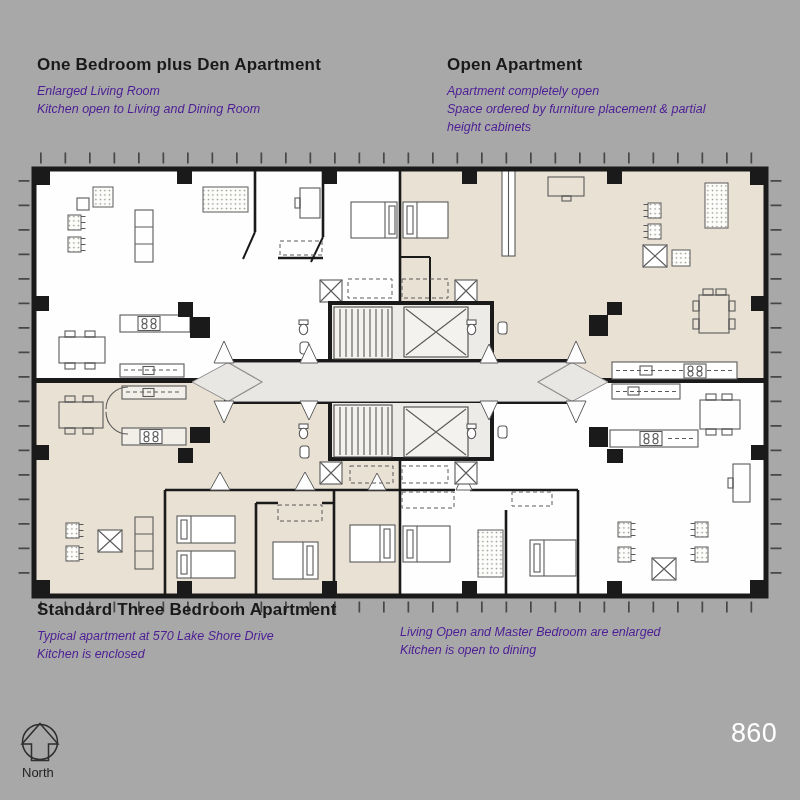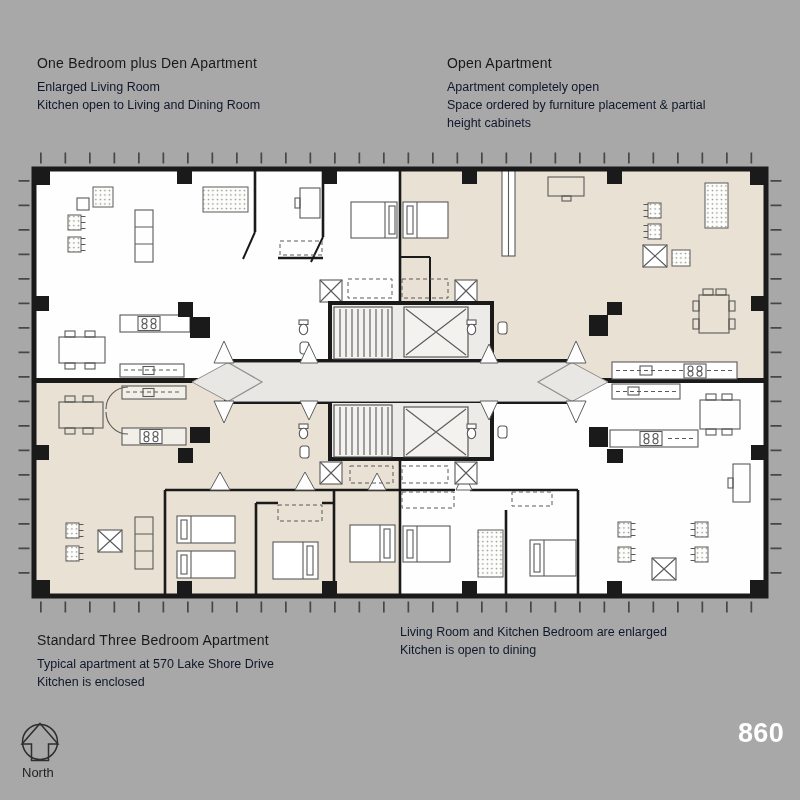--- a/index.html
+++ b/index.html
@@ -4,24 +4,24 @@
 <style>
   :root{
     --background:#a8a8a8; --plan-white:#fefefe; --plan-beige:#e9e1d3;
     --wall:#1a1a1a; --corridor:#e8e7e3; --furniture:#5a5a5a; --title-color:#ffffff; --text-color:#222222;
   }
   html,body{margin:0;padding:0;}
   body{font-family:"Liberation Sans", sans-serif; background:#888;}
   .stage{position:relative;width:800px;height:800px;background:var(--background);overflow:hidden;}
   .stage svg{position:absolute;left:0;top:0;}
   .block{position:absolute;width:360px;color:var(--text-color);}
-  .block h2{font-size:14px;font-weight:400;color:#191919;margin:0 0 8px 0;letter-spacing:.2px;}
-  .block p{font-size:12.5px;line-height:1.42;margin:0;white-space:pre-line;color:#0f172a;}
-  .building{position:absolute;right:16px;top:716px;text-align:right;color:var(--title-color);
-            font-weight:700;font-size:27px;line-height:1.33;letter-spacing:.3px;margin-left:43px;}
+  .block h2{font-size:17px;font-weight:700;color:#191919;margin:0 0 8px 0;letter-spacing:.2px;}
+  .block p{font-size:12.5px;line-height:1.42;margin:0;white-space:pre-line;color:#4c1d95;font-style:italic;}
+  .building{position:absolute;right:23px;top:716px;text-align:right;color:var(--title-color);
+            font-weight:400;font-size:27px;line-height:1.33;letter-spacing:.3px;margin-left:43px;}
   
   .wall{fill:none;stroke:var(--wall);stroke-width:5;}
   .iw{stroke:var(--wall);stroke-width:2.6;fill:none;}
   .iw2{stroke:var(--wall);stroke-width:2;fill:none;}
   .blk{fill:var(--wall);stroke:none;}
   .f{fill:none;stroke:var(--furniture);stroke-width:1.1;}
   .fw{fill:#ffffff;stroke:var(--furniture);stroke-width:1.1;}
   .fb{fill:#f2efe8;stroke:var(--furniture);stroke-width:1.1;}
   .fd{fill:none;stroke:var(--furniture);stroke-width:1;stroke-dasharray:4 3;}
   .dots{fill:url(#dotp);stroke:var(--furniture);stroke-width:1;}
@@ -300,27 +300,27 @@
     <h2>One Bedroom plus Den Apartment</h2>
     <p>Enlarged Living Room
 Kitchen open to Living and Dining Room</p>
   </div>
   <div class="block" style="left:400px; top:55px;margin-left:47px;">
     <h2>Open Apartment</h2>
     <p>Apartment completely open
 Space ordered by furniture placement &amp; partial
 height cabinets</p>
   </div>
-  <div class="block" style="left:37px; top:632px;">
+  <div class="block" style="left:37px; top:600px;">
     <h2>Standard Three Bedroom Apartment</h2>
     <p>Typical apartment at 570 Lake Shore Drive
 Kitchen is enclosed</p>
   </div>
   <div class="block" style="left:400px; top:624px;">
-    <p>Living Room and Kitchen Bedroom are enlarged
+    <p>Living Open and Master Bedroom are enlarged
 Kitchen is open to dining</p>
   </div>
 
   <div class="building">
     <div>860</div>
   </div>
 
 </div>
 
 </body></html>

